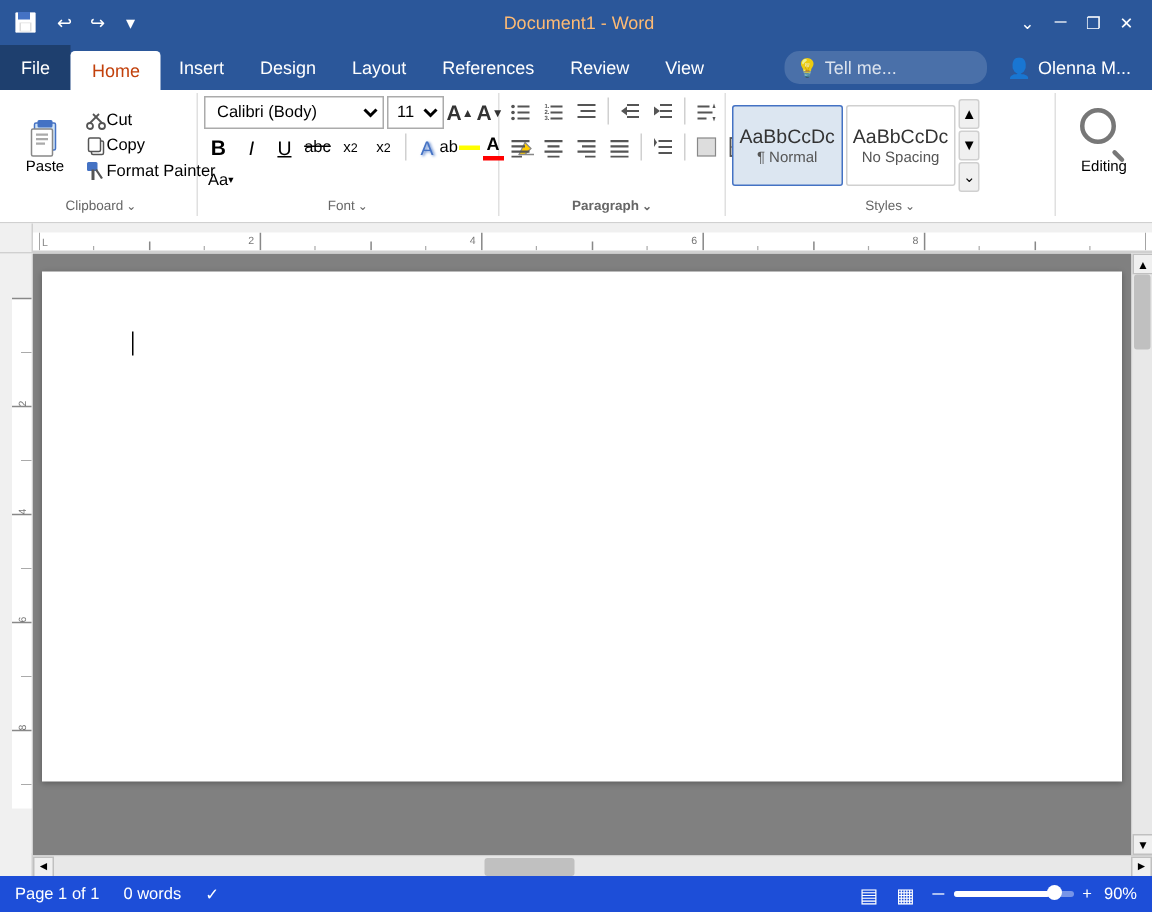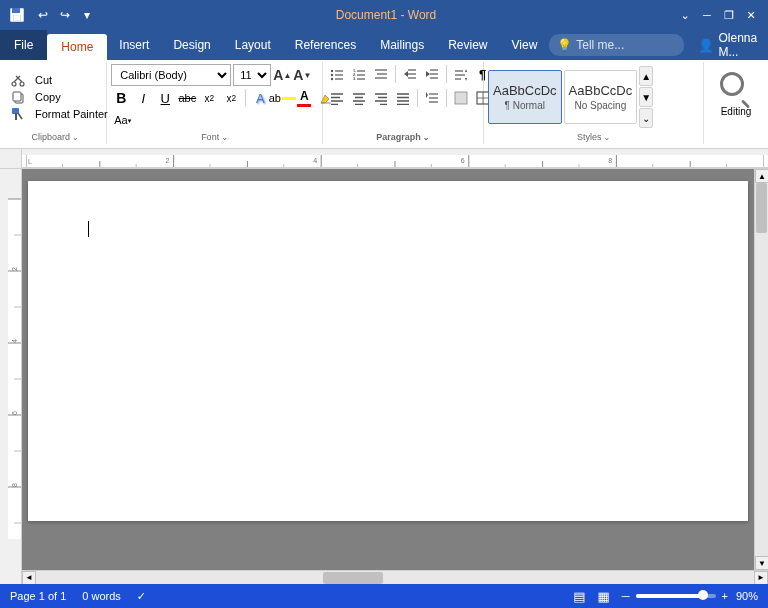--- a/index.html
+++ b/index.html
@@ -109,21 +109,21 @@
     }
     .clipboard-sub {
       display: flex;
       flex-direction: column;
       justify-content: center;
       gap: 1px;
     }
     .ribbon-small-btn {
       display: flex;
       align-items: center;
-      gap: 10px;
+      gap: 0;
       padding: 1px 3px;
       cursor: pointer;
       border-radius: 2px;
       font-size: 11px;
       white-space: nowrap;
     }
     .ribbon-small-btn svg { width: 14px; height: 14px; }
 
     
     .font-group-content {
@@ -538,40 +538,52 @@
     </div>
   </div>
 
   <div id="menu-bar">
     <div class="menu-item file-tab">File</div>
     <div class="menu-item active-tab">Home</div>
     <div class="menu-item">Insert</div>
     <div class="menu-item">Design</div>
     <div class="menu-item">Layout</div>
     <div class="menu-item">References</div>
-    <div class="menu-item">Mailings</div>
     <div class="menu-item">Review</div>
     <div class="menu-item">View</div>
     <div style="flex:1; display:flex; align-items:center; justify-content:flex-end; gap:8px; padding-right:8px;">
       <div class="tell-me-box">
         <span style="color:rgba(255,255,255,0.9); font-size:12px;">💡</span>
         <input class="tell-me-input" placeholder="Tell me..." style="">
       </div>
       <div class="user-btn">
         <span style="font-size:13px;">👤</span>
         <span>Olenna M...</span>
       </div>
 
     </div>
   </div>
 
   <div id="ribbon">
 
     <div class="ribbon-group" style="flex-direction:column; min-width:80px;">
       <div class="clipboard-group" style="flex:1; align-items:stretch;">
+        <div class="paste-btn">
+          <div class="paste-icon">
+            <svg width="28" height="28" viewBox="0 0 28 28">
+              <rect x="7" y="4" width="14" height="18" rx="1" fill="#d0e4f7" stroke="#4472c4" stroke-width="1"></rect>
+              <rect x="9" y="2" width="10" height="5" rx="1" fill="#4472c4"></rect>
+              <rect x="5" y="8" width="14" height="18" rx="1" fill="white" stroke="#888" stroke-width="1"></rect>
+              <rect x="8" y="11" width="8" height="1.5" fill="#aaa"></rect>
+              <rect x="8" y="14" width="8" height="1.5" fill="#aaa"></rect>
+              <rect x="8" y="17" width="6" height="1.5" fill="#aaa"></rect>
+            </svg>
+          </div>
+          <span style="font-size:10px;">Paste</span>
+        </div>
         <div class="clipboard-sub">
           <div class="ribbon-small-btn">
             <svg width="14" height="14" viewBox="0 0 14 14">
                 <circle cx="3" cy="11" r="2" stroke="#555" stroke-width="1.2" fill="none"></circle>
                 <circle cx="11" cy="11" r="2" stroke="#555" stroke-width="1.2" fill="none"></circle>
                 <line x1="3" y1="9" x2="9" y2="3" stroke="#555" stroke-width="1.2"></line>
                 <line x1="11" y1="9" x2="5" y2="3" stroke="#555" stroke-width="1.2"></line>
               </svg>
             <span>Cut</span>
           </div>

